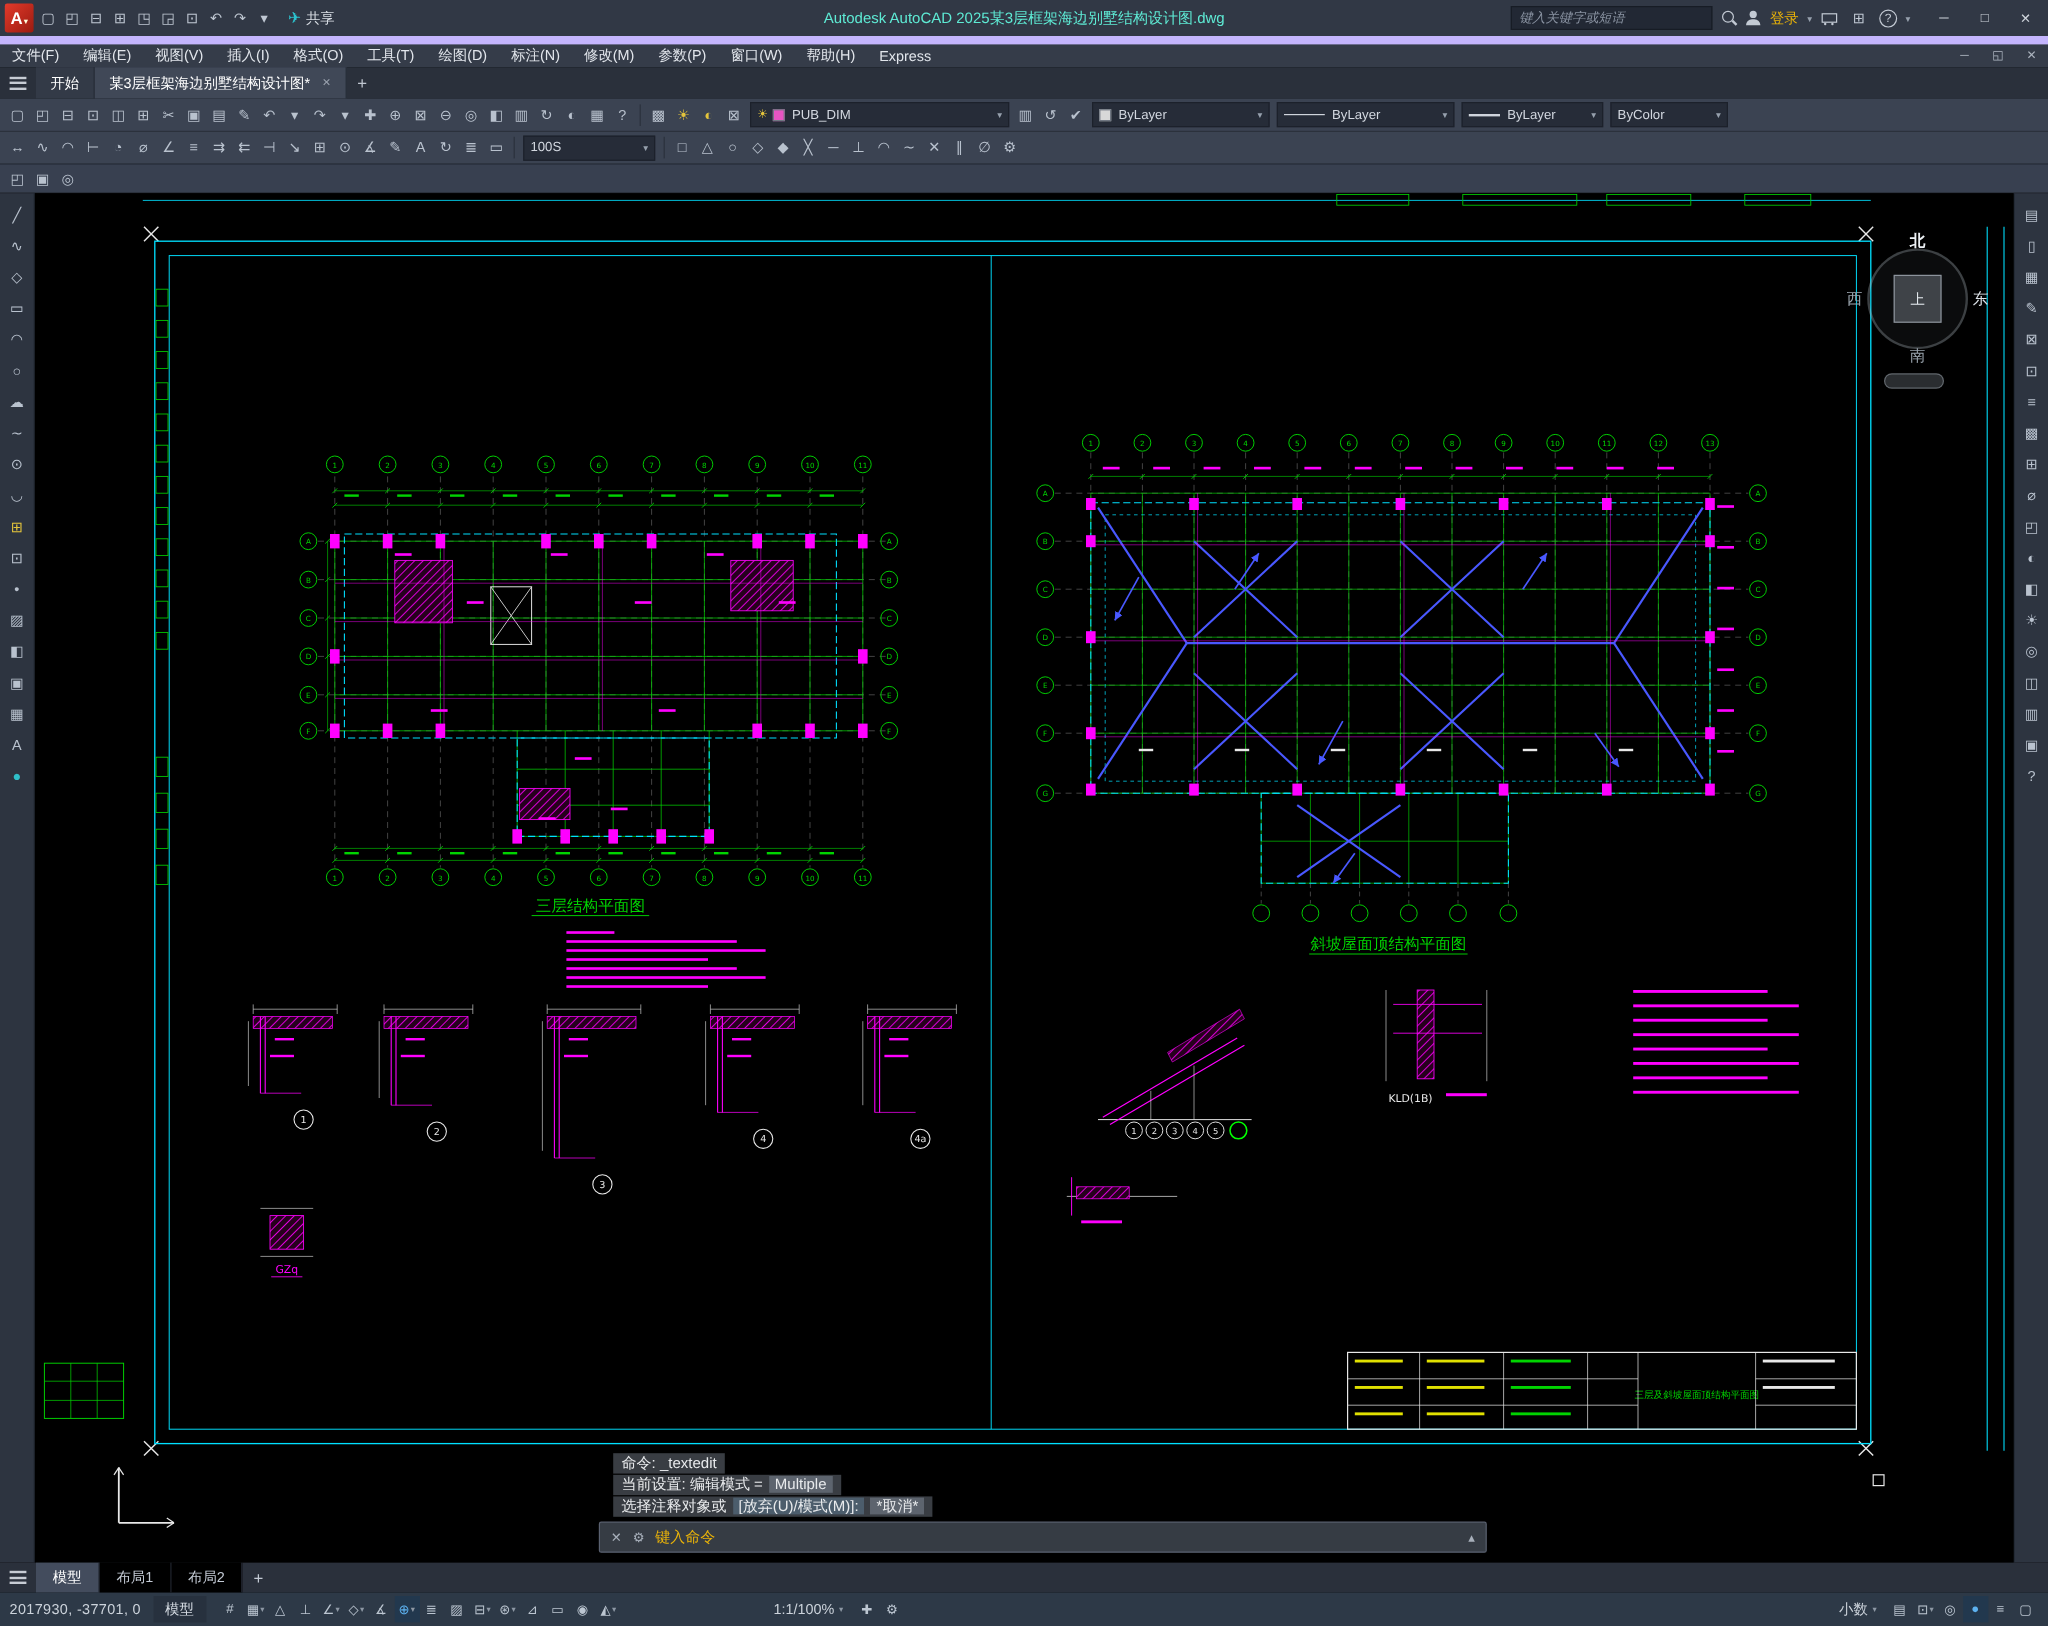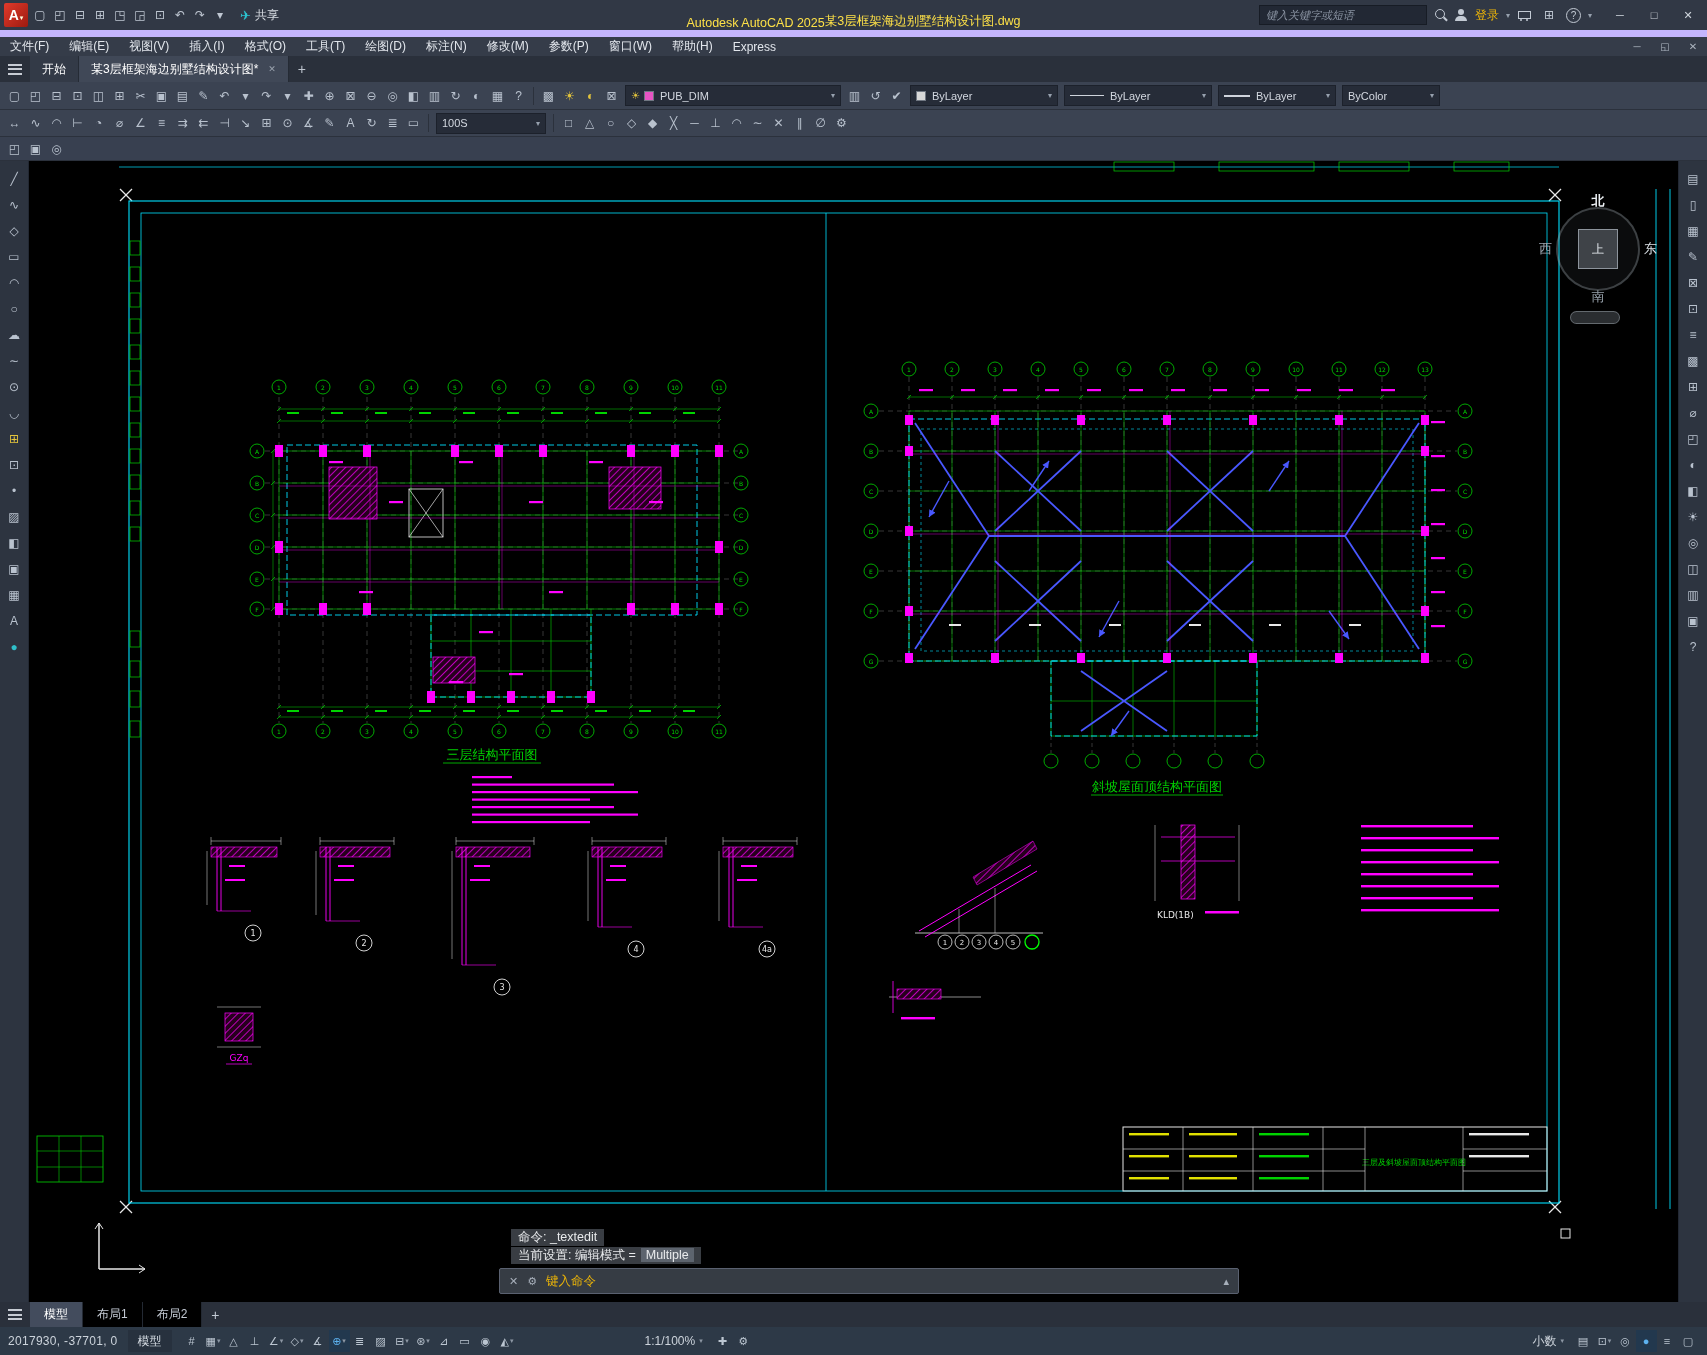--- a/index.html
+++ b/index.html
@@ -8,22 +8,22 @@
   
   .titlebar{height:30px;background:#313845;display:flex;align-items:center;position:relative;font-size:12px}
   .tb-left{display:flex;align-items:center;gap:2px;padding-left:4px;z-index:2}
   .logo{width:24px;height:24px;background:linear-gradient(135deg,#e23a2b,#9c1b10);color:#fff;font-weight:bold;
     display:flex;align-items:center;justify-content:center;border-radius:2px;font-size:14px;gap:1px}
   .logo .logo-caret{font-size:7px;color:#ffd;margin-top:6px}
   .qa-icon{width:20px;height:22px;display:flex;align-items:center;justify-content:center;color:#bfc7d2;font-size:12px}
   .qa{display:flex;align-items:center}
   .share{display:flex;align-items:center;gap:4px;margin-left:8px;color:#d8dde3}
   .share-plane{color:#2cc3cf;font-size:13px}
-  .tb-title{position:absolute;left:0;right:0;top:0;height:30px;display:flex;align-items:flex-end;justify-content:center;
-    gap:0;color:#fde047;font-size:12.5px;pointer-events:none;z-index:1}
+  .tb-title{position:absolute;left:0;right:0;top:0;height:30px;display:flex;align-items:center;justify-content:center;
+    gap:0;color:#5eead4;font-size:12.5px;pointer-events:none;z-index:1}
   .tb-right{margin-left:auto;display:flex;align-items:center;gap:7px;padding-right:2px;z-index:2}
   .search-box{width:168px;height:20px;background:#222834;border:1px solid #171c25;color:#c9ced6;font-size:11px;padding:0 6px;outline:none}
   .search-box::placeholder{color:#8a93a2;font-style:italic}
   .ic{display:inline-block;position:relative}
   .i-search{width:14px;height:14px}
   .i-search::before{content:"";position:absolute;left:1px;top:1px;width:8px;height:8px;border:1.5px solid #c3cad4;border-radius:50%}
   .i-search::after{content:"";position:absolute;left:9px;top:10px;width:5px;height:1.6px;background:#c3cad4;transform:rotate(45deg)}
   .i-user{width:13px;height:13px}
   .i-user::before{content:"";position:absolute;left:3.5px;top:0;width:6px;height:6px;border-radius:50%;background:#c3cad4}
   .i-user::after{content:"";position:absolute;left:0.5px;top:7px;width:12px;height:5px;border-radius:6px 6px 0 0;background:#c3cad4}
@@ -1195,20 +1195,21 @@
       <span class="cdir n">北</span>
       <span class="cdir s">南</span>
       <span class="cdir w">西</span>
       <span class="cdir e">东</span>
     </div>
     <div class="navcapsule"></div>
 
     <div class="cmd-overlay">
       <div class="cmd-line"><span class="chipbg">命令: _textedit</span></div>
       <div class="cmd-line"><span class="chipbg"><span>当前设置: 编辑模式 =</span><span class="hl">Multiple</span></span></div>
+      <div class="cmd-line"><span class="chipbg"><span>选择注释对象或</span><span class="hl opt">[放弃(U)/模式(M)]:</span><span class="hl">*取消*</span></span></div>
       <div class="cmd-input">
         <span class="cmd-ic">✕</span>
         <span class="cmd-ic">⚙</span>
         <span class="cmd-ghost">键入命令</span>
         <span class="cmd-ic up">▴</span>
       </div>
     </div>
   </div>
 
   <div class="strip right">

